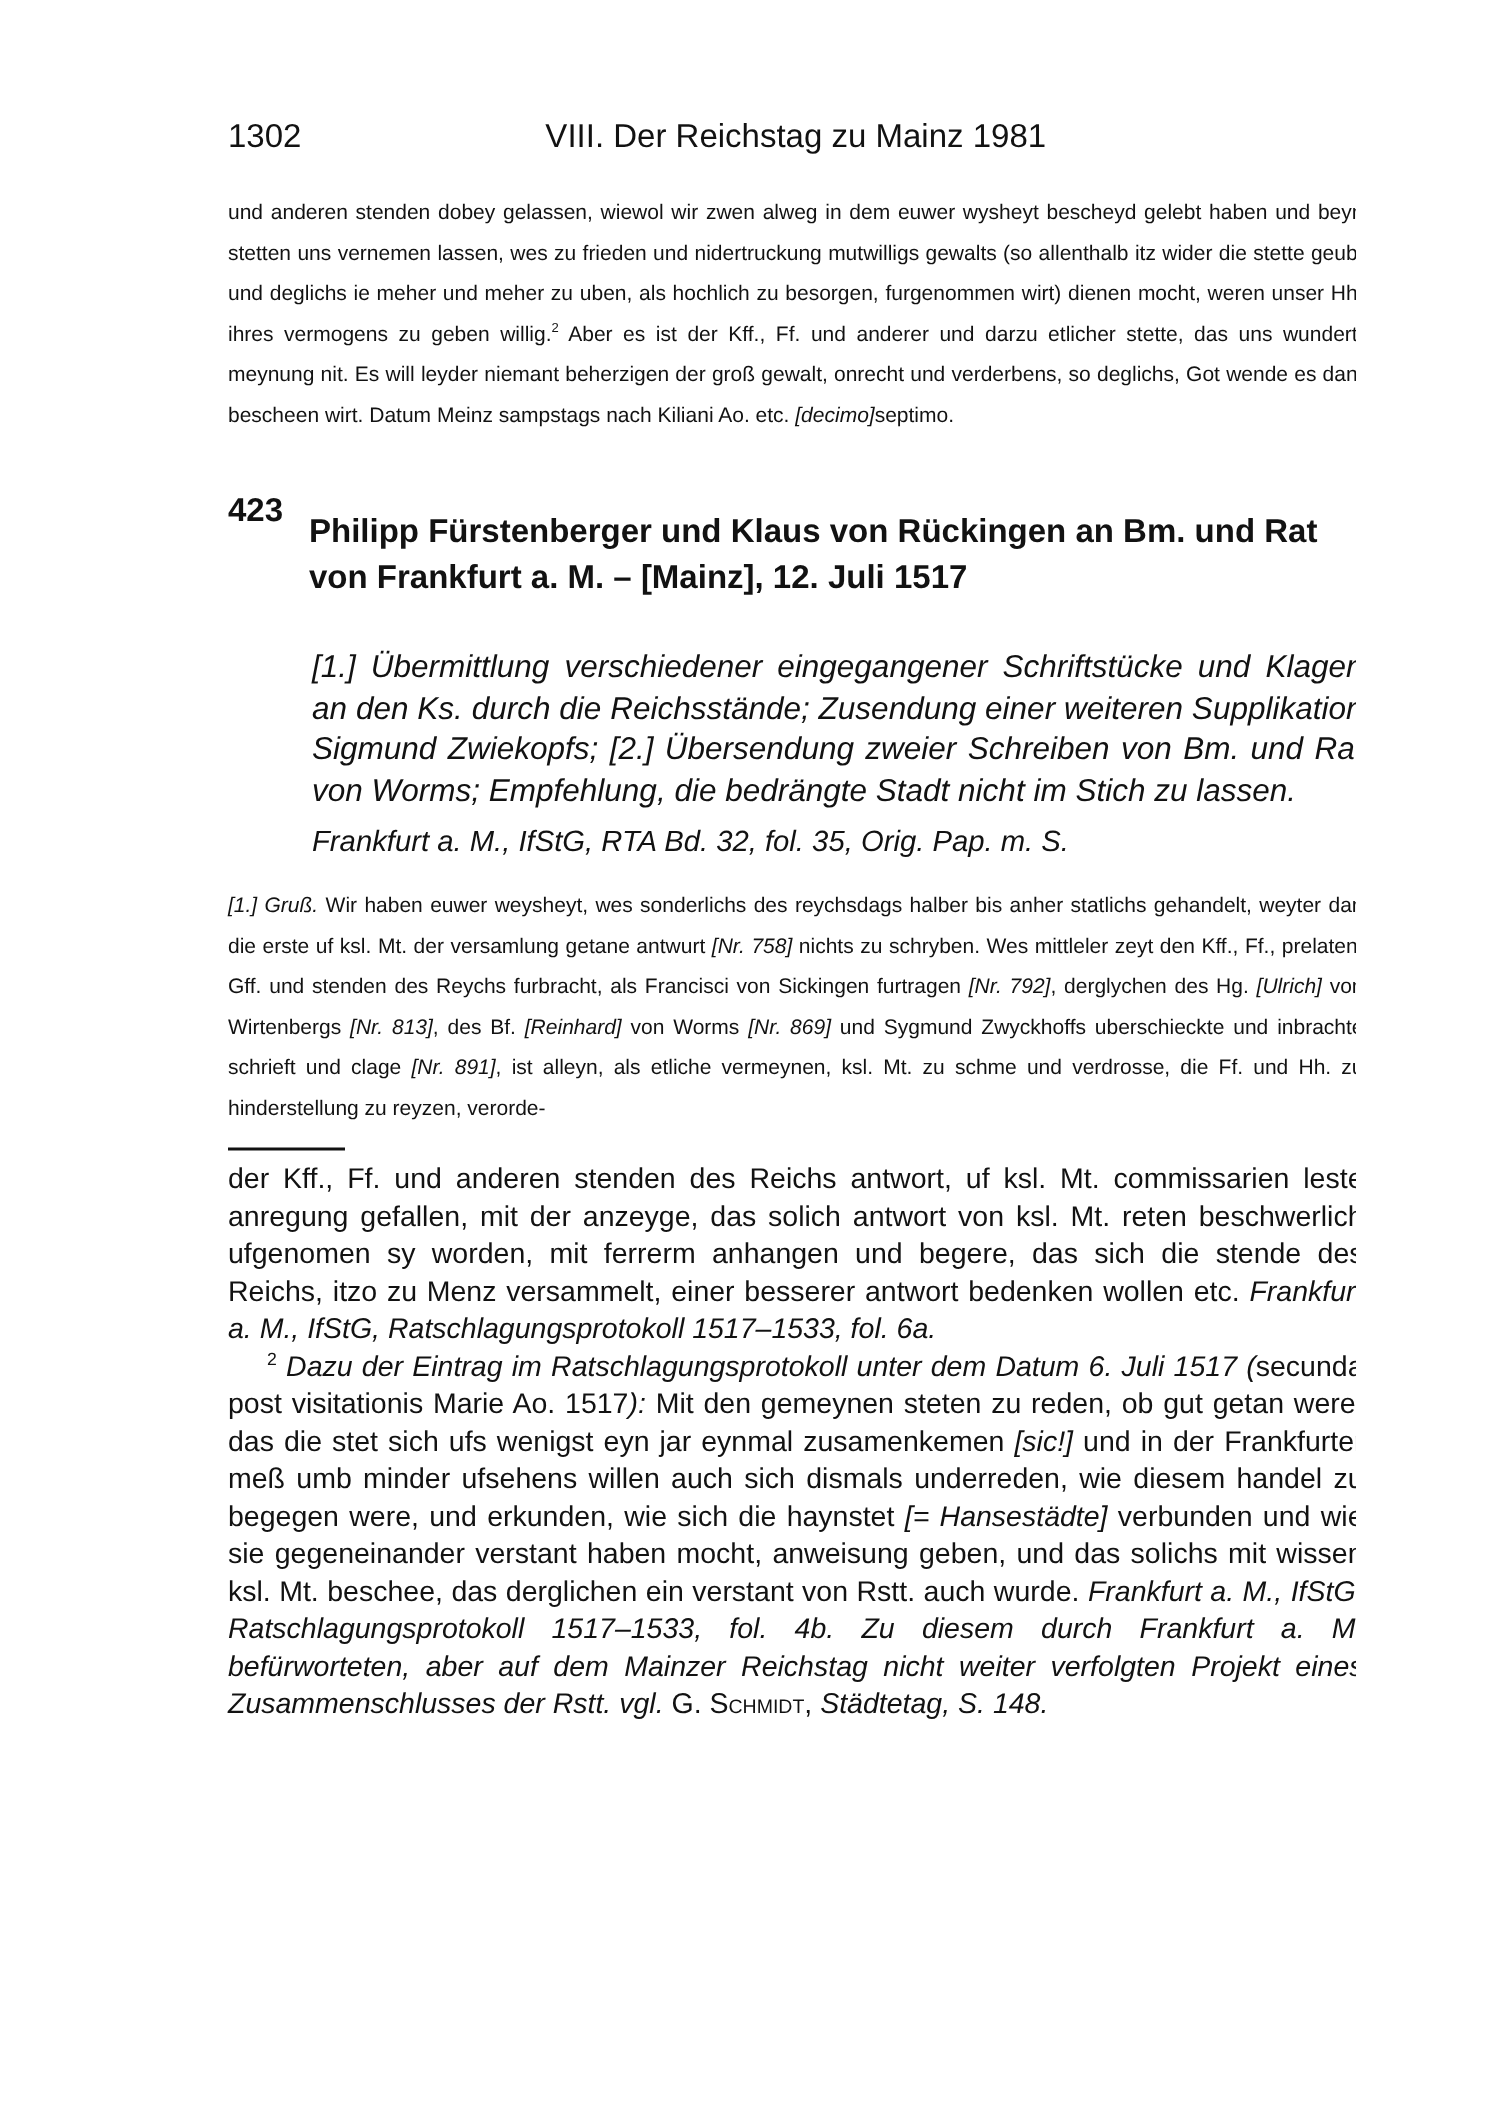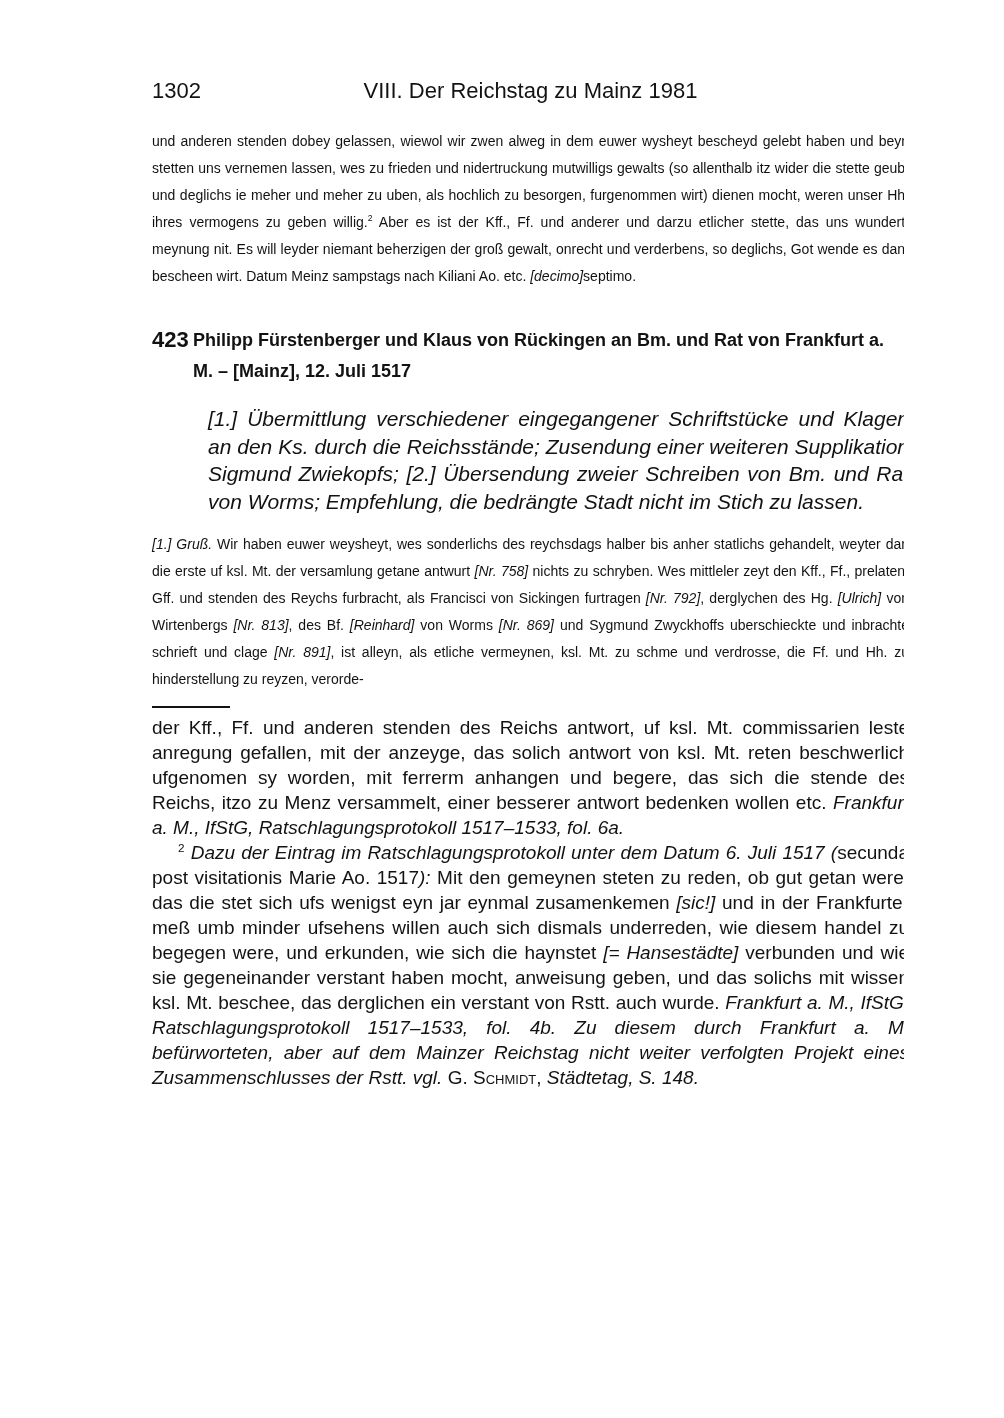--- a/index.html
+++ b/index.html
@@ -51,22 +51,22 @@
     font-size: 22px;
     line-height: 31px;
     text-align: left;
   }
   .entry-number {
     flex: none;
     width: 40px;
   }
   .entry-title {
     flex: 1;
-    margin: 1px;
-    font-size: 18px;
+    margin: 14px;
+    font-size: 22px;
     font-weight: bold;
   }
   .entry-summary {
     margin: 17px 0 0 56px;
     font-size: 21px;
     line-height: 27.5px;
     font-style: italic;
     text-align: justify;
   }
   .entry-source {
@@ -125,20 +125,21 @@
     <p class="body-par"><span>und anderen stenden dobey gelassen, wiewol wir zwen alweg in dem euwer wysheyt bescheyd gelebt haben und beyn stetten uns vernemen lassen, wes zu frieden und nidertruckung mutwilligs gewalts (so allenthalb itz wider die stette geubt und deglichs ie meher und meher zu uben, als hochlich zu besorgen, furgenommen wirt) dienen mocht, weren unser Hh. ihres vermogens zu geben willig.</span><span class="sup">2</span><span> Aber es ist der Kff., Ff. und anderer und darzu etlicher stette, das uns wundert, meynung nit. Es will leyder niemant beherzigen der groß gewalt, onrecht und verderbens, so deglichs, Got wende es dan, bescheen wirt. Datum Meinz sampstags nach Kiliani Ao. etc. </span><span class="it">[decimo]</span><span>septimo.</span></p>
 
     <section>
       <div class="entry-heading">
         <span class="entry-number">423</span>
         <span class="entry-title">Philipp Fürstenberger und Klaus von Rückingen an Bm. und Rat von Frankfurt a. M. – [Mainz], 12. Juli 1517</span>
       </div>
 
       <p class="entry-summary">[1.] Übermittlung verschiedener eingegangener Schriftstücke und Klagen an den Ks. durch die Reichsstände; Zusendung einer weiteren Supplikation Sigmund Zwiekopfs; [2.] Übersendung zweier Schreiben von Bm. und Rat von Worms; Empfehlung, die bedrängte Stadt nicht im Stich zu lassen.</p>
 
+      <p class="entry-source">Frankfurt a. M., IfStG, RTA Bd. 32, fol. 35, Orig. Pap. m. S.</p>
 
       <p class="body-par entry-body"><span class="it">[1.] Gruß.</span><span> Wir haben euwer weysheyt, wes sonderlichs des reychsdags halber bis anher statlichs gehandelt, weyter dan die erste uf ksl. Mt. der versamlung getane antwurt </span><span class="it">[Nr. 758]</span><span> nichts zu schryben. Wes mittleler zeyt den Kff., Ff., prelaten, Gff. und stenden des Reychs furbracht, als Francisci von Sickingen furtragen </span><span class="it">[Nr. 792]</span><span>, derglychen des Hg. </span><span class="it">[Ulrich]</span><span> von Wirtenbergs </span><span class="it">[Nr. 813]</span><span>, des Bf. </span><span class="it">[Reinhard]</span><span> von Worms </span><span class="it">[Nr. 869]</span><span> und Sygmund Zwyckhoffs uberschieckte und inbrachte schrieft und clage </span><span class="it">[Nr. 891]</span><span>, ist alleyn, als etliche vermeynen, ksl. Mt. zu schme und verdrosse, die Ff. und Hh. zu hinderstellung zu reyzen, verorde-</span></p>
     </section>
 
     <footer class="footnotes">
       <div class="fn-rule"></div>
       <p class="fn"><span>der Kff., Ff. und anderen stenden des Reichs antwort, uf ksl. Mt. commissarien leste anregung gefallen, mit der anzeyge, das solich antwort von ksl. Mt. reten beschwerlich ufgenomen sy worden, mit ferrerm anhangen und begere, das sich die stende des Reichs, itzo zu Menz versammelt, einer besserer antwort bedenken wollen etc. </span><span class="it">Frankfurt a. M., IfStG, Ratschlagungsprotokoll 1517–1533, fol. 6a.</span></p>
       <p class="fn fn-indent"><span class="sup">2</span><span class="it"> Dazu der Eintrag im Ratschlagungsprotokoll unter dem Datum 6. Juli 1517 (</span><span>secunda post visitationis Marie Ao. 1517</span><span class="it">):</span><span> Mit den gemeynen steten zu reden, ob gut getan were, das die stet sich ufs wenigst eyn jar eynmal zusamenkemen </span><span class="it">[sic!]</span><span> und in der Frankfurter meß umb minder ufsehens willen auch sich dismals underreden, wie diesem handel zu begegen were, und erkunden, wie sich die haynstet </span><span class="it">[= Hansestädte]</span><span> verbunden und wie sie gegeneinander verstant haben mocht, anweisung geben, und das solichs mit wissen ksl. Mt. beschee, das derglichen ein verstant von Rstt. auch wurde. </span><span class="it">Frankfurt a. M., IfStG, Ratschlagungsprotokoll 1517–1533, fol. 4b. Zu diesem durch Frankfurt a. M. befürworteten, aber auf dem Mainzer Reichstag nicht weiter verfolgten Projekt eines Zusammenschlusses der Rstt. vgl.</span><span> G. </span><span class="sc">Schmidt</span><span>, </span><span class="it">Städtetag, S. 148.</span></p>
     </footer>
 

